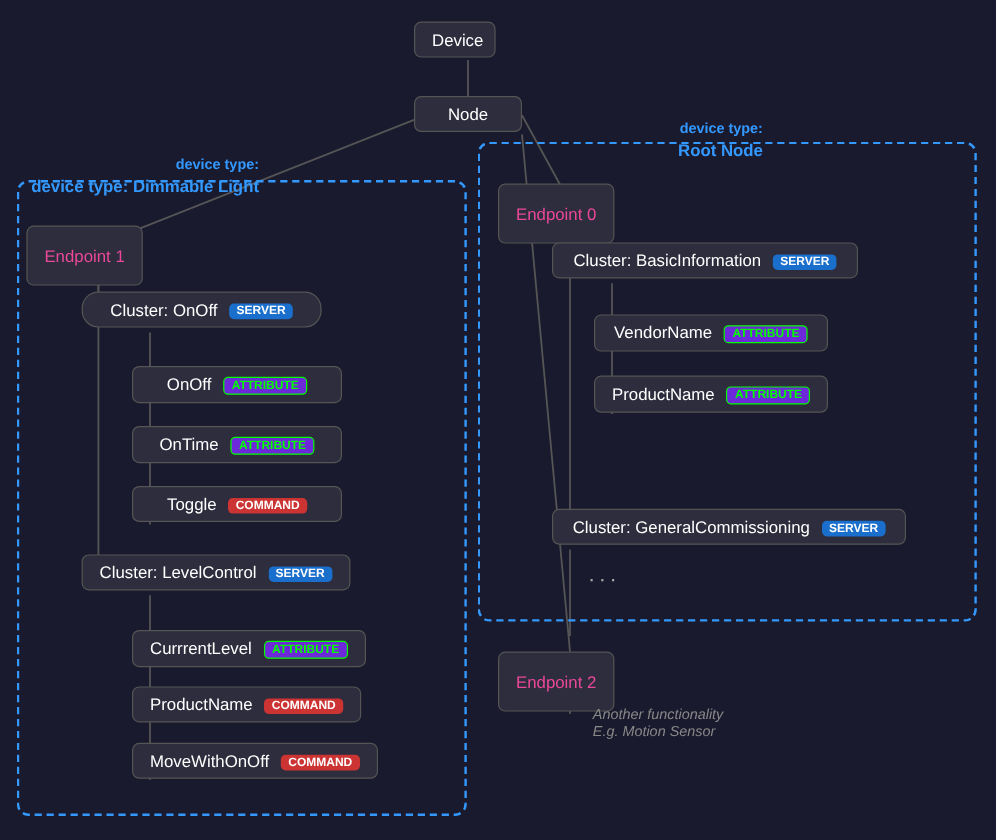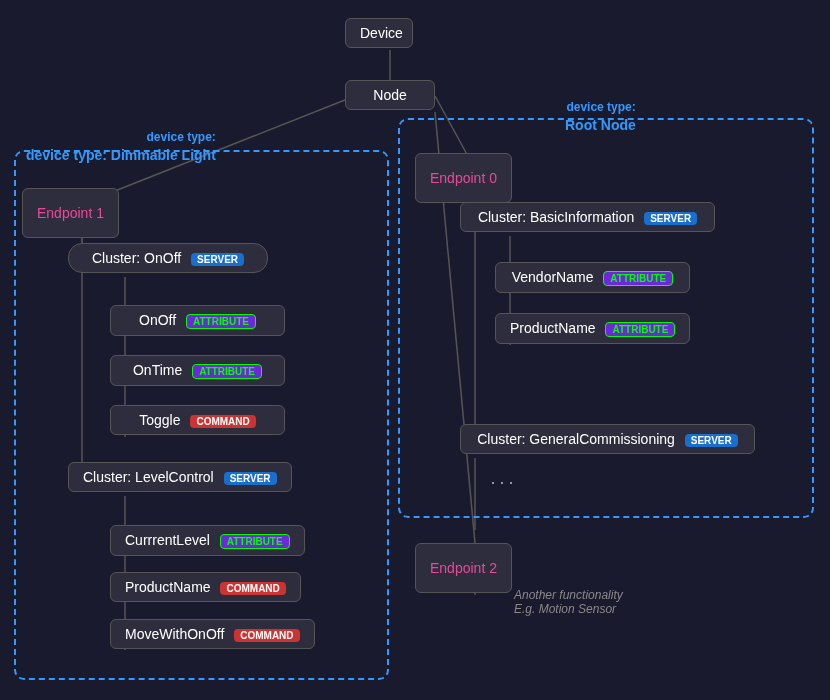--- a/index.html
+++ b/index.html
@@ -225,18 +225,18 @@
     <span class="badge badge-attribute">ATTRIBUTE</span>
   </div>
 
   <div class="node-box" style="left:460px;top:424px;min-width:295px;">
     <span>Cluster: GeneralCommissioning</span>
     <span class="badge badge-server">SERVER</span>
   </div>
 
   <div style="position:absolute;left:490px;top:472px;color:#aaa;font-size:18px;letter-spacing:3px;">···</div>
 
-  <div style="position:absolute;left:514px;top:588px;">
+  <div style="position:absolute;left:494px;top:588px;">
     <div class="italic-text">Another functionality</div>
     <div class="italic-text">E.g. Motion Sensor</div>
   </div>
 
 </div>
 
 </body></html>

